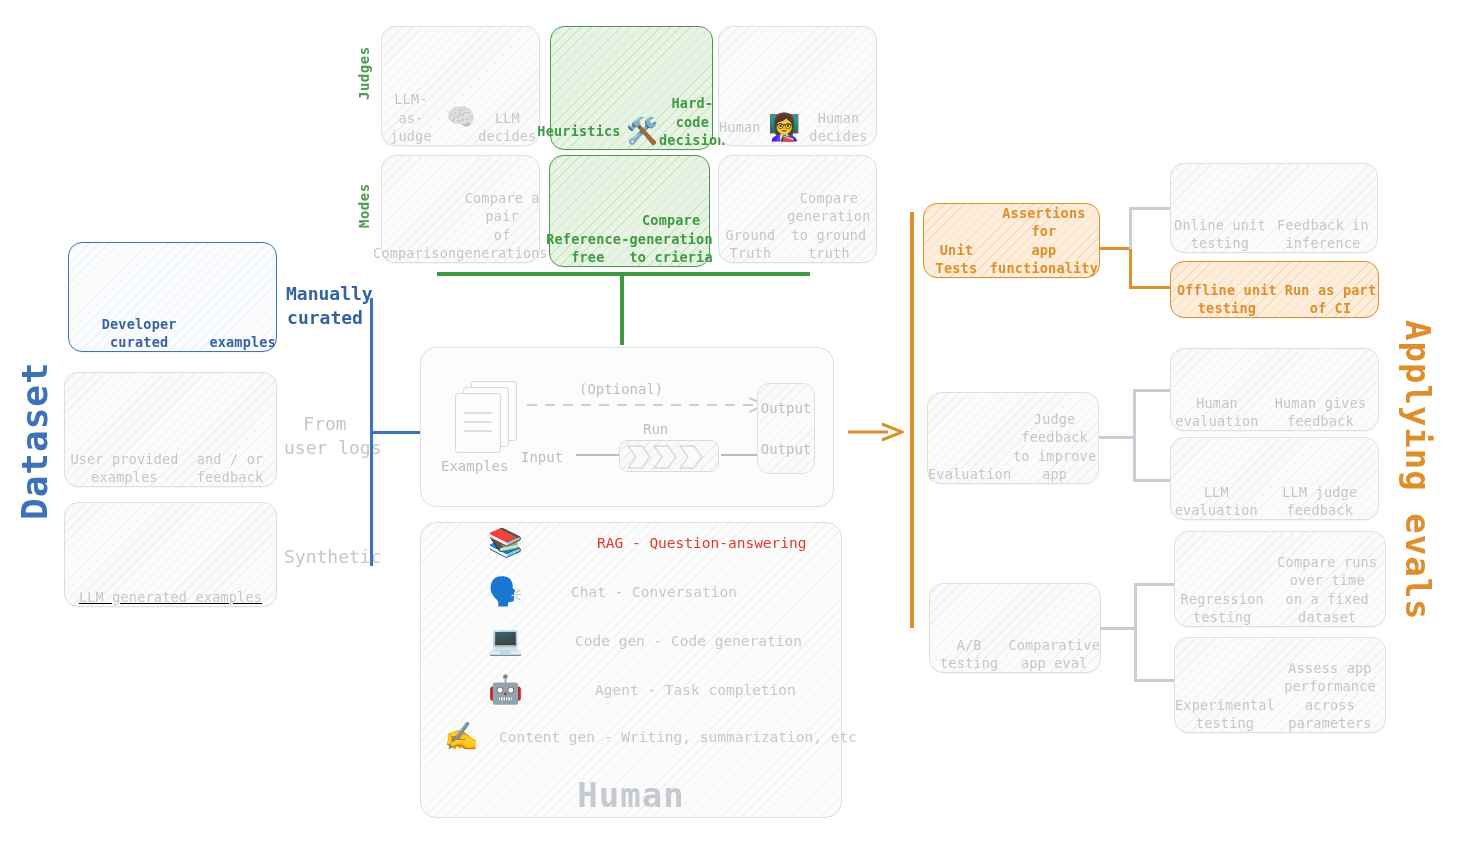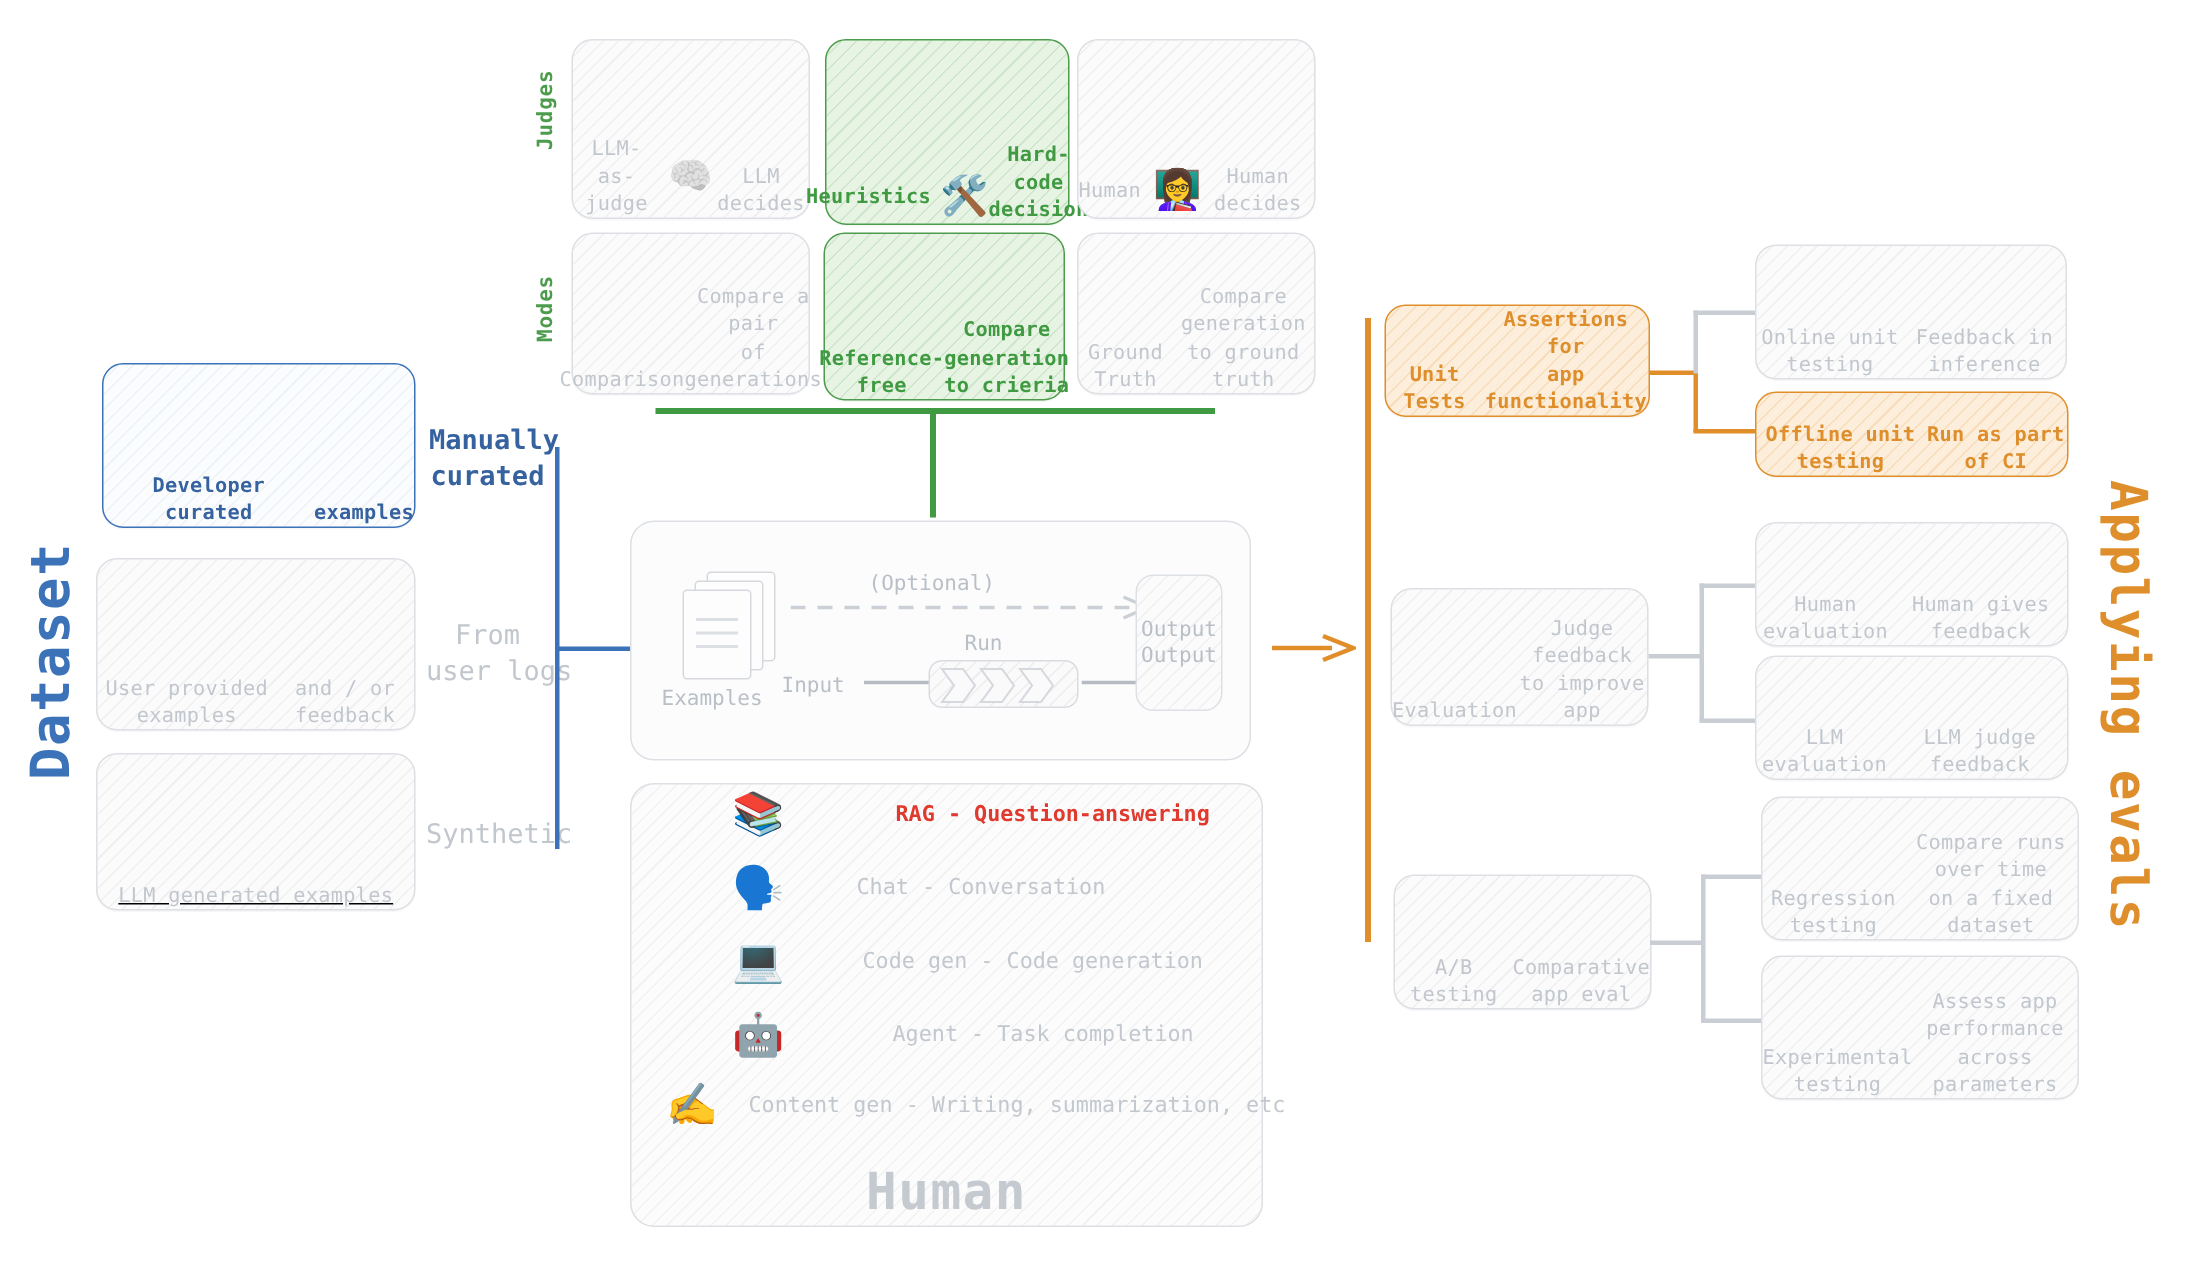--- a/index.html
+++ b/index.html
@@ -104,38 +104,38 @@
   .docstack .lineitem{position:absolute;height:1.6px;background:#dcdfe3;}
 
   .outbox{
     position:absolute;box-sizing:border-box;border-radius:12px;
     border:1.6px solid #dde0e4;background:#fbfbfc;
     background-image:
       repeating-linear-gradient(135deg,
         rgba(0,0,0,0.045) 0px, rgba(0,0,0,0.045) 1px,
         rgba(0,0,0,0) 1px, rgba(0,0,0,0) 7px);
     display:flex;flex-direction:column;justify-content:space-between;align-items:center;
-    padding:28px 0;
+    padding:16px 0;
   }
   .outbox span{font-size:14px;color:#b9bfc6;}
 
   .runbox{
     position:absolute;box-sizing:border-box;border-radius:9px;
     border:1.6px solid #d8dce1;background:#fafafb;
     background-image:
       repeating-linear-gradient(135deg,
         rgba(0,0,0,0.05) 0px, rgba(0,0,0,0.05) 1px,
         rgba(0,0,0,0) 1px, rgba(0,0,0,0) 7px);
   }
 
   
   .taskrow{position:absolute;display:flex;align-items:center;}
   .taskrow .emoji{font-size:28px;line-height:1;width:46px;text-align:center;}
   .taskrow .tlabel{font-size:14.5px;color:#c3c8ce;white-space:nowrap;}
-  .taskrow .tlabel.hl{color:#e0392e;font-weight:bold;padding-left:16px;}
+  .taskrow .tlabel.hl{color:#e0392e;font-weight:normal;padding-left:16px;}
   #task-heading{
     position:absolute;font-size:34px;font-weight:bold;color:#c5cad0;
     width:100%;text-align:center;letter-spacing:1px;
   }
 </style>
 </head>
 <body>
 
 <div class="stage">
 

